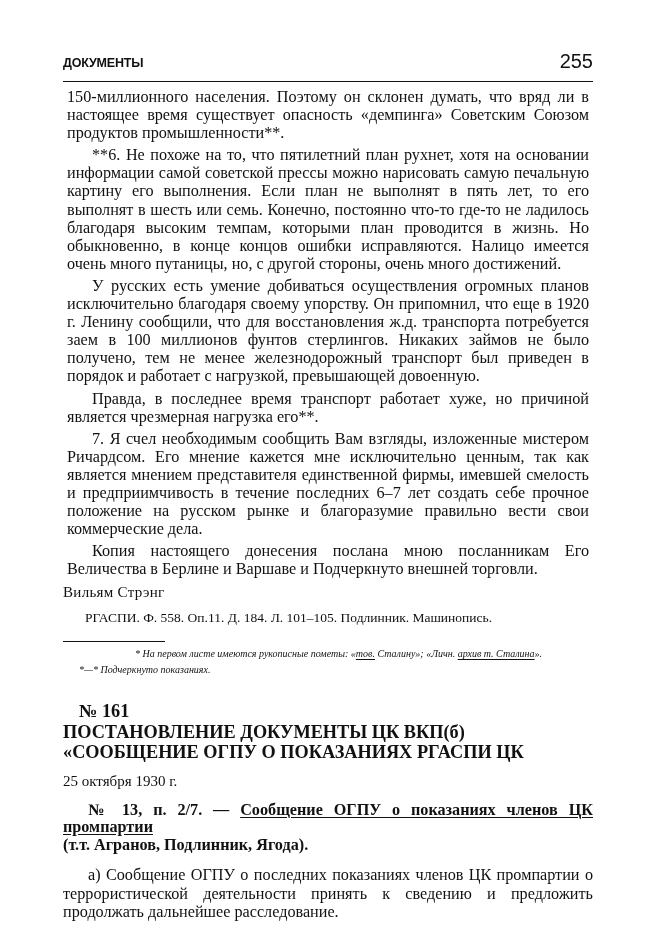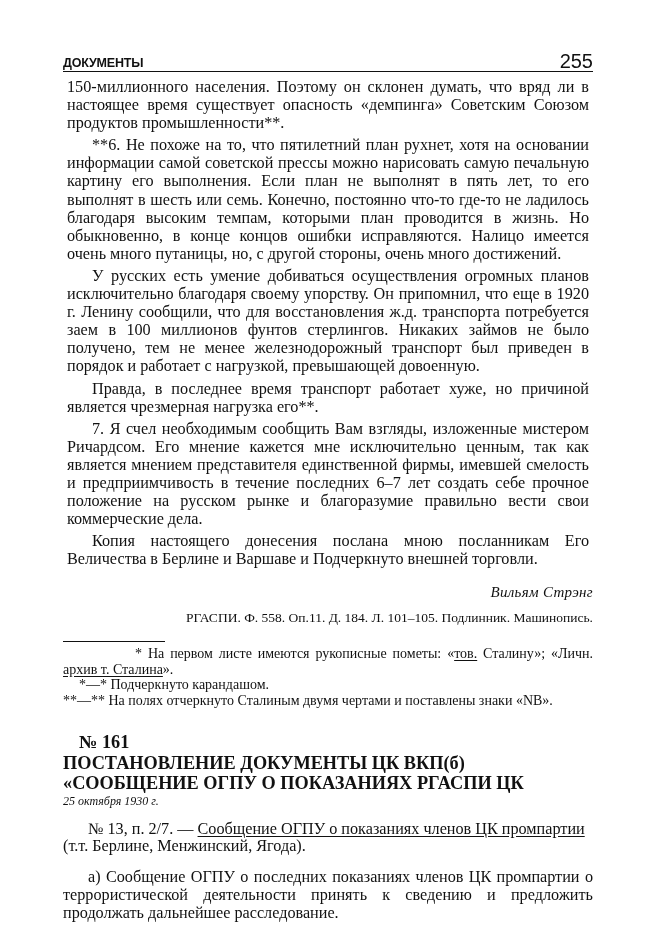--- a/index.html
+++ b/index.html
@@ -4,40 +4,40 @@
 <style>
   html, body { margin: 0; padding: 0; }
   body {
     width: 656px; height: 944px; background: #ffffff; color: #111;
     font-family: "Liberation Serif", "DejaVu Serif", serif;
     position: relative; overflow: hidden;
   }
   .page { position: absolute; left: 63px; top: 46px; width: 530px; }
   .running-head {
     display: flex; justify-content: space-between; align-items: flex-end;
-    border-bottom: 1.6px solid #111; padding-bottom: 1px; height: 24px;
+    border-bottom: 1.6px solid #111; padding-bottom: 11px; height: 24px;
   }
   .rh-title { font-family: "Liberation Sans", "DejaVu Sans", sans-serif; font-weight: bold; font-size: 12.5px; letter-spacing: -0.2px; }
   .rh-page { font-family: "Liberation Sans", "DejaVu Sans", sans-serif; font-size: 20px; line-height: 18px; }
   .body { margin-top: 6px; font-size: 16.2px; line-height: 18.1px; text-align: justify; }
   .body p { margin: 4px; text-indent: 0; }
   .body p.ind { text-indent: 25px; }
-  .sig { text-align: right; font-style: italic; font-size: 15px; margin-top: 16px; margin-bottom: 8px; letter-spacing: 0.3px; }
-  .source { font-size: 13.5px; text-indent: 22px; line-height: 18px; margin-bottom: 14px; text-align: right; }
+  .sig { text-align: left; font-size: 15px; margin-top: 6px; margin-bottom: 8px; letter-spacing: 0.3px; }
+  .source { font-size: 13.5px; text-indent: 22px; line-height: 18px; margin-bottom: 14px; }
   .fn-rule { width: 102px; border-top: 1.4px solid #111; margin-bottom: 4px; }
-  .footnotes { font-size: 14px; line-height: 15.5px; }
+  .footnotes { font-size: 10px; line-height: 15.5px; font-style: italic; }
   .footnotes p { margin: 0; text-align: justify; }
   .fn-mark { display: inline-block; }
   .fn1 { text-indent: 36px; }
   .fn2 { text-indent: 8px; }
   .u { text-decoration: underline; text-underline-offset: 2px; }
   .doc-head { margin-top: 24px; font-weight: bold; font-size: 18.3px; line-height: 20.5px; }
   .doc-num { padding-left: 16px; }
-  .doc-date { font-style: italic; font-size: 12px; margin-bottom: 12px; }
-  .resolution { font-size: 16.2px; line-height: 17.5px; text-align: justify; }
+  .doc-date { font-size: 15px; margin-top: 10px; margin-bottom: 12px; }
+  .resolution { font-size: 16.2px; line-height: 17.5px; text-align: justify; font-weight: bold; }
   .resolution p { margin: 0; }
   .resolution .ind { text-indent: 25px; }
   .items { margin-top: 12px; font-size: 16.2px; line-height: 18.2px; text-align: justify; }
   .items p { margin: 0; text-indent: 25px; }
 </style>
 </head>
 <body>
 
 <div class="page">
 
@@ -59,41 +59,37 @@
   <div class="source">РГАСПИ. Ф. 558. Оп.11. Д. 184. Л. 101–105. Подлинник. Машинопись.</div>
 
   <div class="fn-rule"></div>
   <div class="footnotes">
     <p class="fn1">
       <span class="fn-mark">*</span>
       <span>На первом листе имеются рукописные пометы: «</span><span class="u">тов.</span><span> Сталину»; «Личн. </span><span class="u">архив т. Сталина</span><span>».</span>
     </p>
     <p class="fn2">
       <span class="fn-mark">*—*</span>
-      <span>Подчеркнуто карандашом.</span>
-    </p>
-    <p>
-      <span class="fn-mark">**—**</span>
-      <span>На полях отчеркнуто Сталиным двумя чертами и поставлены знаки «NB».</span>
+      <span>Подчеркнуто показаниях.</span>
     </p>
   </div>
 
   <div class="doc-head">
     <div class="doc-num">№ 161</div>
     <div>ПОСТАНОВЛЕНИЕ ДОКУМЕНТЫ ЦК ВКП(б)</div>
     <div>«СООБЩЕНИЕ ОГПУ О ПОКАЗАНИЯХ РГАСПИ ЦК</div>
   </div>
 
   <div class="doc-date">25 октября 1930 г.</div>
 
   <div class="resolution">
     <p class="ind">
       <span>№ 13, п. 2/7. — </span><span class="u">Сообщение ОГПУ о показаниях членов ЦК промпартии</span>
     </p>
-    <p>(т.т. Берлине, Менжинский, Ягода).</p>
+    <p>(т.т. Агранов, Подлинник, Ягода).</p>
   </div>
 
   <div class="items">
     <p>а) Сообщение ОГПУ о последних показаниях членов ЦК промпартии о террористической деятельности принять к сведению и предложить продолжать дальнейшее расследование.</p>
 
   </div>
 
 </div>
 
 </body></html>

